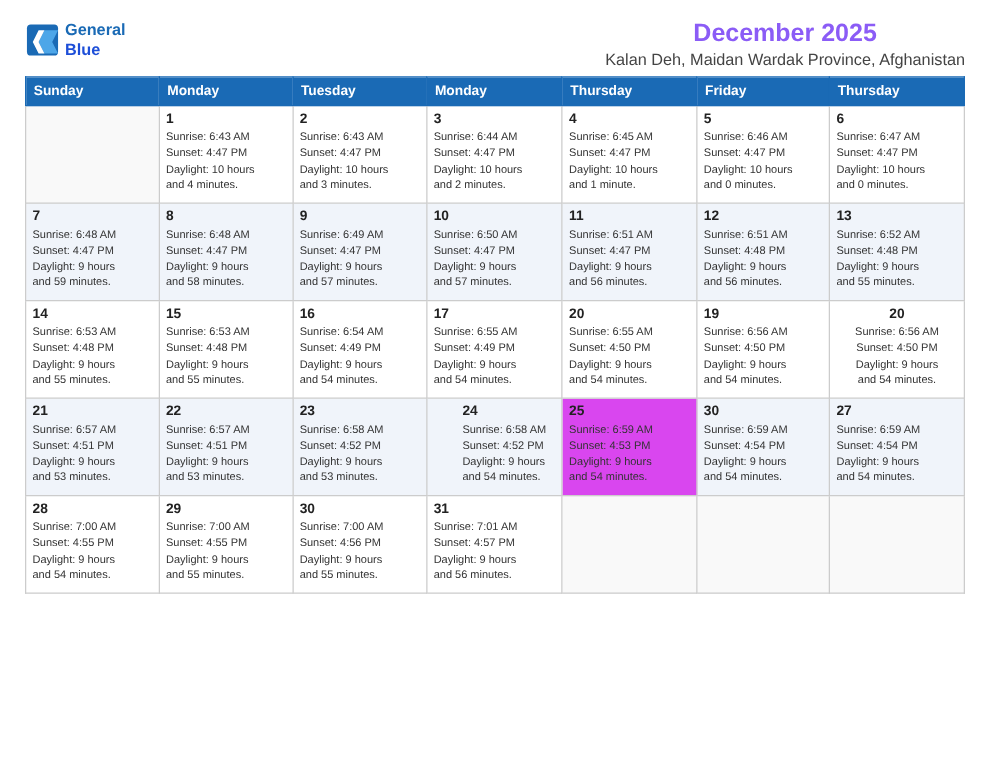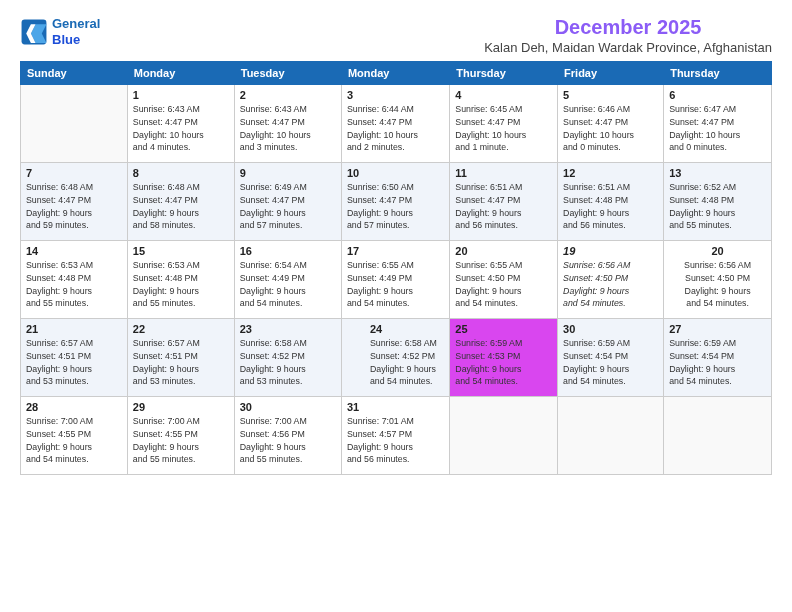--- a/index.html
+++ b/index.html
@@ -198,21 +198,21 @@
             <div class="day-info">Sunrise: 6:54 AM<br>Sunset: 4:49 PM<br>Daylight: 9 hours<br>and 54 minutes.</div>
           </td>
           <td style="background: rgb(255, 255, 255);">
             <div class="day-num">17</div>
             <div class="day-info">Sunrise: 6:55 AM<br>Sunset: 4:49 PM<br>Daylight: 9 hours<br>and 54 minutes.</div>
           </td>
           <td style="background: rgb(255, 255, 255);">
             <div class="day-num">20</div>
             <div class="day-info">Sunrise: 6:55 AM<br>Sunset: 4:50 PM<br>Daylight: 9 hours<br>and 54 minutes.</div>
           </td>
-          <td style="background: rgb(255, 255, 255); font-style: italic;">
+          <td style="background: rgb(255, 255, 255);">
             <div class="day-num">19</div>
             <div class="day-info">Sunrise: 6:56 AM<br>Sunset: 4:50 PM<br>Daylight: 9 hours<br>and 54 minutes.</div>
           </td>
           <td style="background: rgb(255, 255, 255); text-align: center;">
             <div class="day-num">20</div>
             <div class="day-info">Sunrise: 6:56 AM<br>Sunset: 4:50 PM<br>Daylight: 9 hours<br>and 54 minutes.</div>
           </td>
         </tr>
         <tr>
           <td style="background: rgb(240, 244, 250);">

